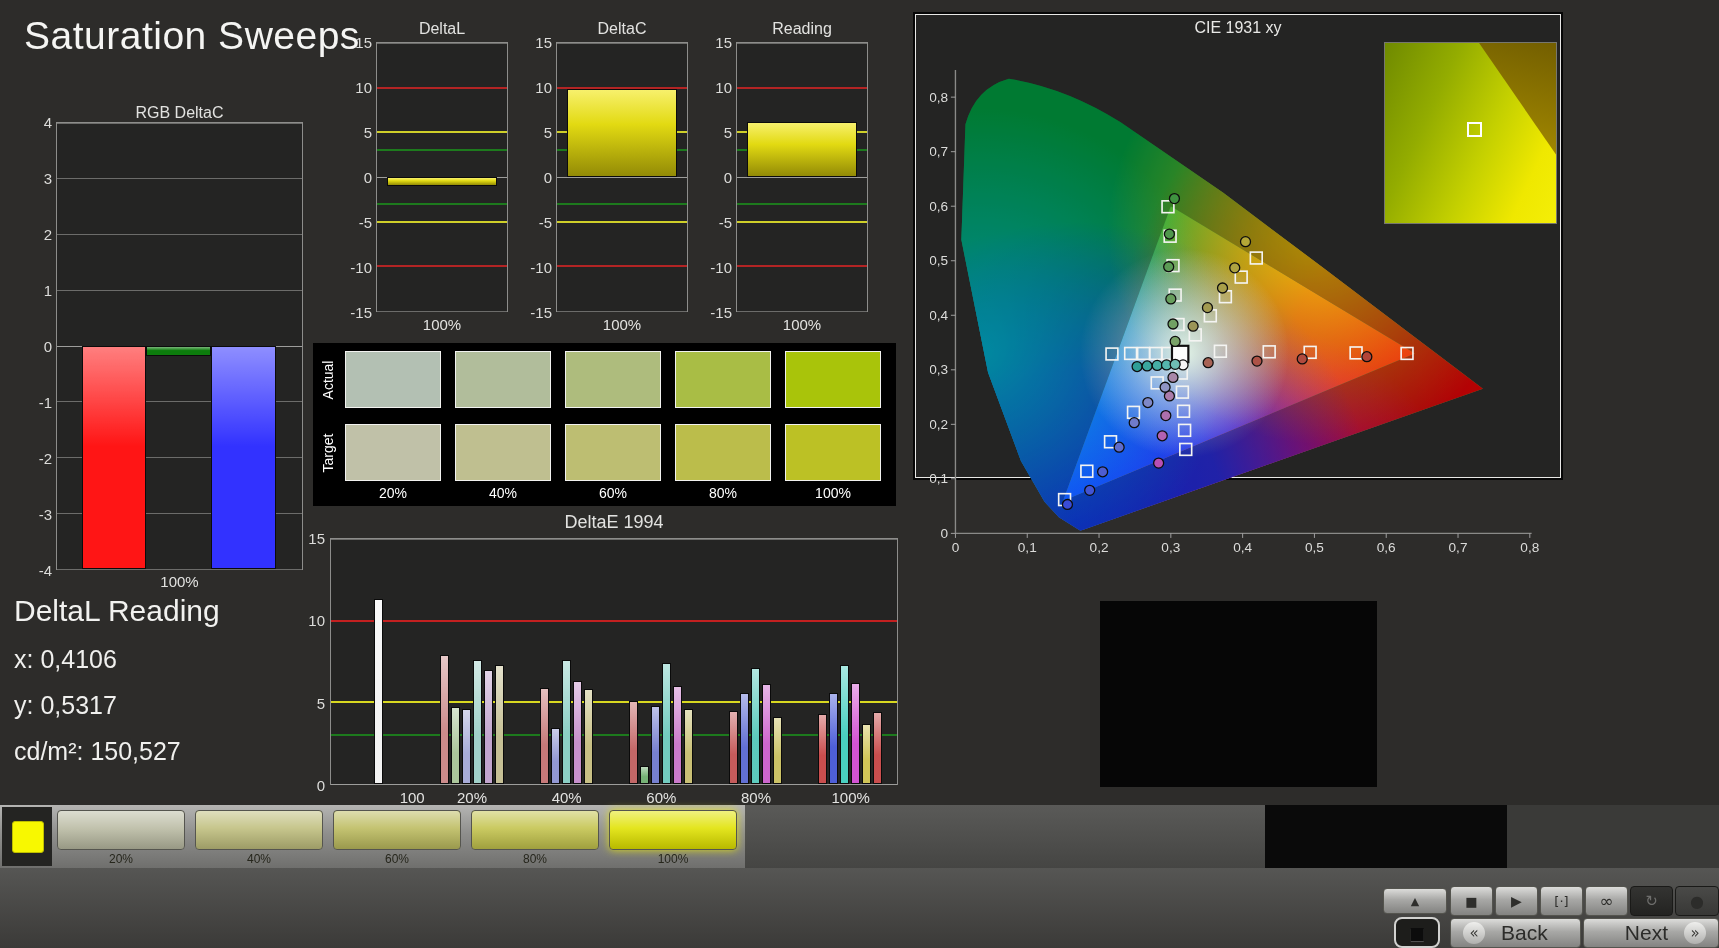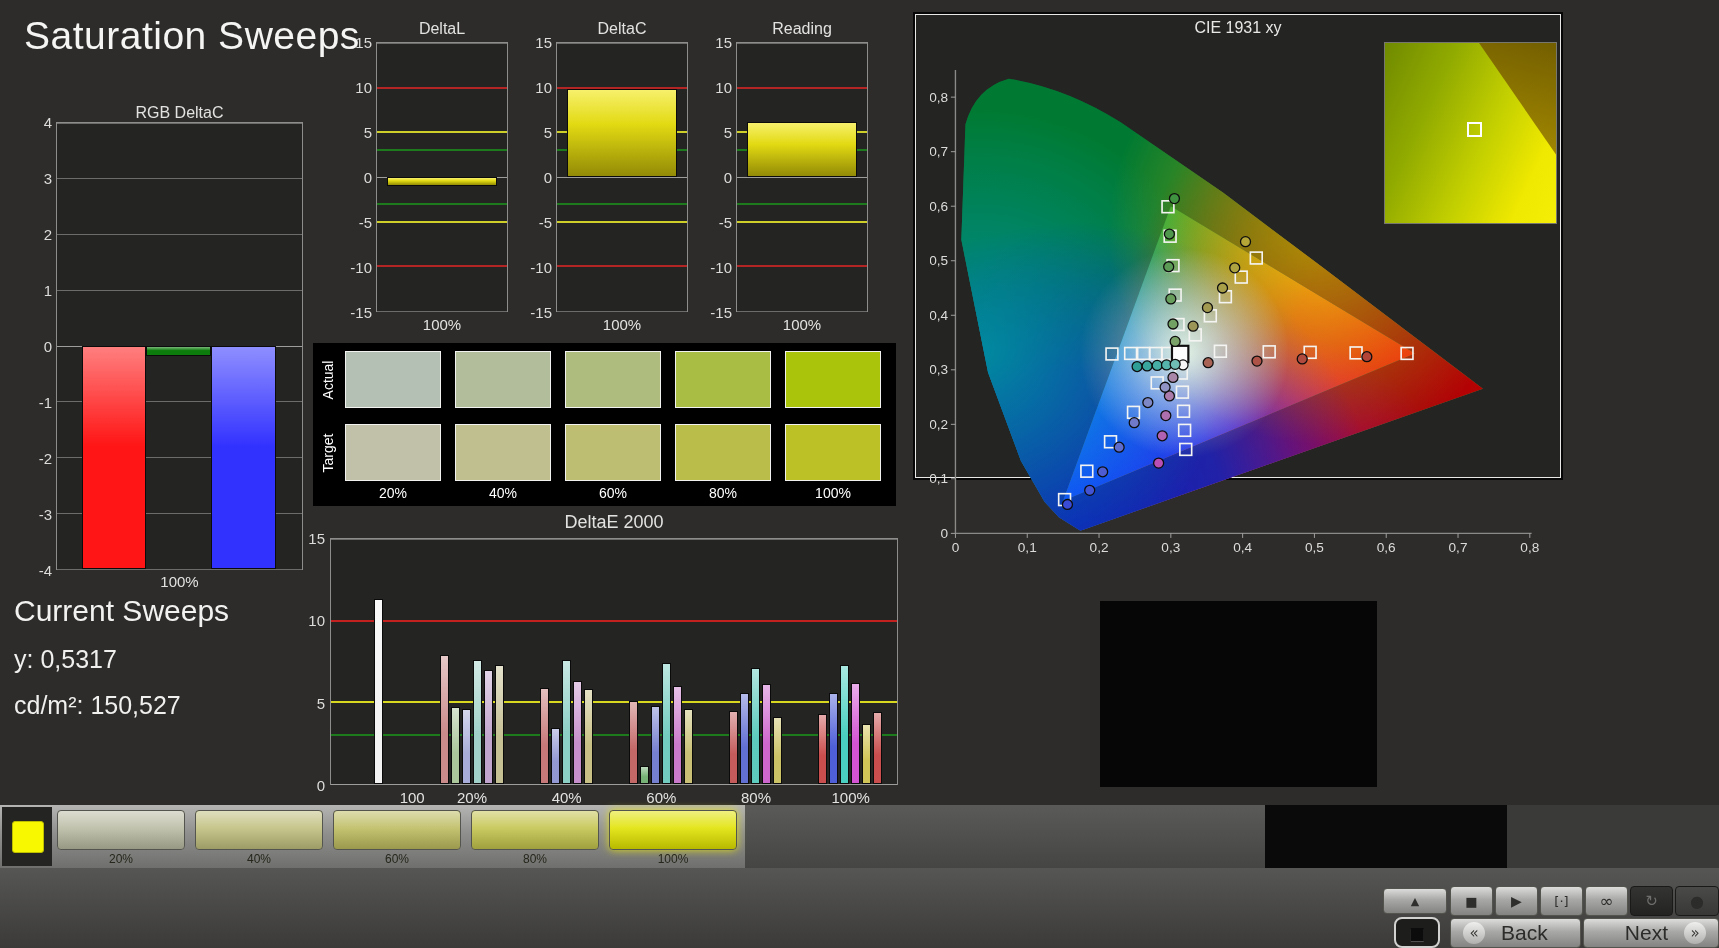--- a/index.html
+++ b/index.html
@@ -203,21 +203,21 @@
       <div class="sw-collabel" style="left: 252px;">60%</div>
       <div class="sw-cell" style="left: 362px; top: 8px; background: rgb(169, 189, 69);"></div>
       <div class="sw-cell" style="left: 362px; top: 81px; background: rgb(187, 189, 75);"></div>
       <div class="sw-collabel" style="left: 362px;">80%</div>
       <div class="sw-cell" style="left: 472px; top: 8px; background: rgb(169, 196, 10);"></div>
       <div class="sw-cell" style="left: 472px; top: 81px; background: rgb(188, 193, 37);"></div>
       <div class="sw-collabel" style="left: 472px;">100%</div>
     </div>
 
   <div class="chart" style="left:295px;top:512px;width:610px;height:300px;">
-    <div class="chart-title" style="left:35px;top:0;width:568px;font-size:18px;">DeltaE 2000</div>
+    <div class="chart-title" style="left:35px;top:0;width:568px;font-size:18px;">DeltaE 1994</div>
     <div class="ylabels" id="de-ylabels" style="left:0;top:26px;width:32px;height:247px;">
         <div class="ylabel" style="top: 0%;">15</div>
         <div class="ylabel" style="top: 33.3333%;">10</div>
         <div class="ylabel" style="top: 66.6667%;">5</div>
         <div class="ylabel" style="top: 100%;">0</div>
       </div>
     <div class="plot" id="de-plot" style="left:35px;top:26px;width:568px;height:247px;">
         <div class="gridline" style="top: calc(0% - 0.5px);"></div>
         <div class="gridline" style="top: calc(33.3333% - 0.5px);"></div>
         <div class="gridline" style="top: calc(66.6667% - 0.5px);"></div>
@@ -437,21 +437,22 @@
           <text x="20" y="533" text-anchor="end" font-size="15" fill="#dcdcda" font-family="&quot;Liberation Sans&quot;,sans-serif">0</text>
         </g>
     </svg>
     <div class="cie-inset">
       <div class="corner"></div>
       <div class="wp"></div>
     </div>
   </div>
 
   <div class="abs" style="left:14px;top:594px;width:280px;">
-    <div class="cur-heading">Current Sweeps</div>
+    <div class="cur-heading">DeltaL Reading</div>
+    <div class="cur-line">x: 0,4106</div>
     <div class="cur-line">y: 0,5317</div>
     <div class="cur-line">cd/m²: 150,527</div>
   </div>
 
   <div class="abs" style="left:1100px;top:601px;width:277px;height:186px;background:#060606;"></div>
 
   <div class="toolbar">
     <div class="tb-light"></div>
     <div class="tb-mid"></div>
     <div class="tb-black"></div>

